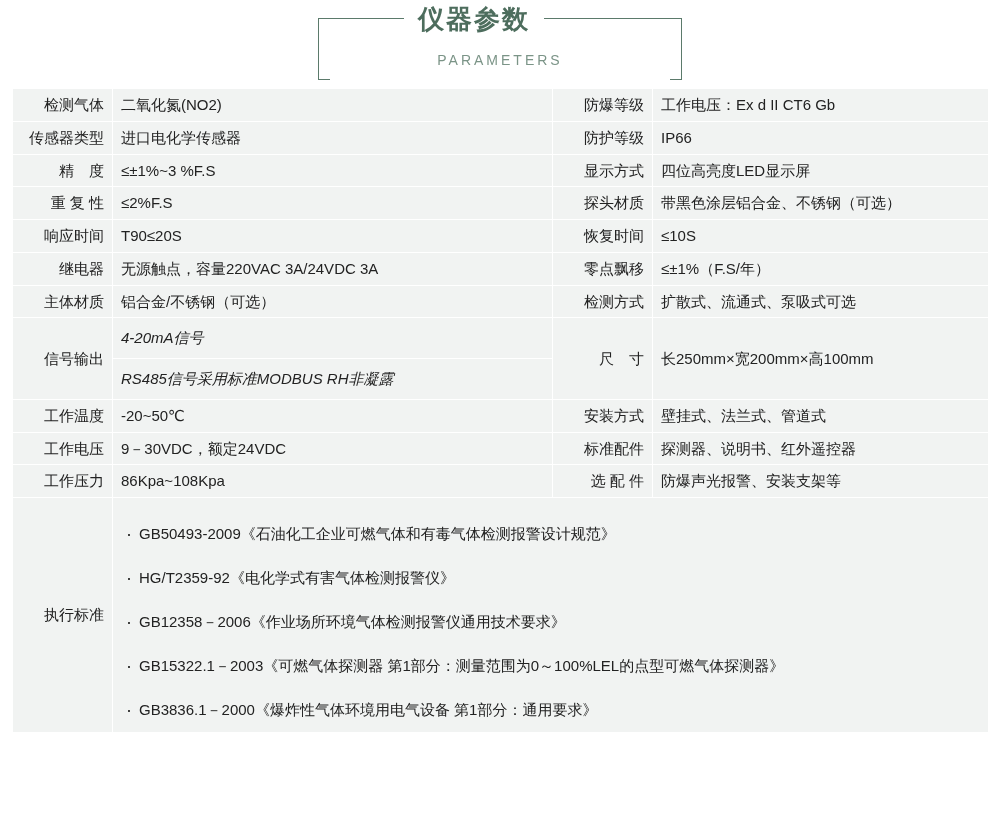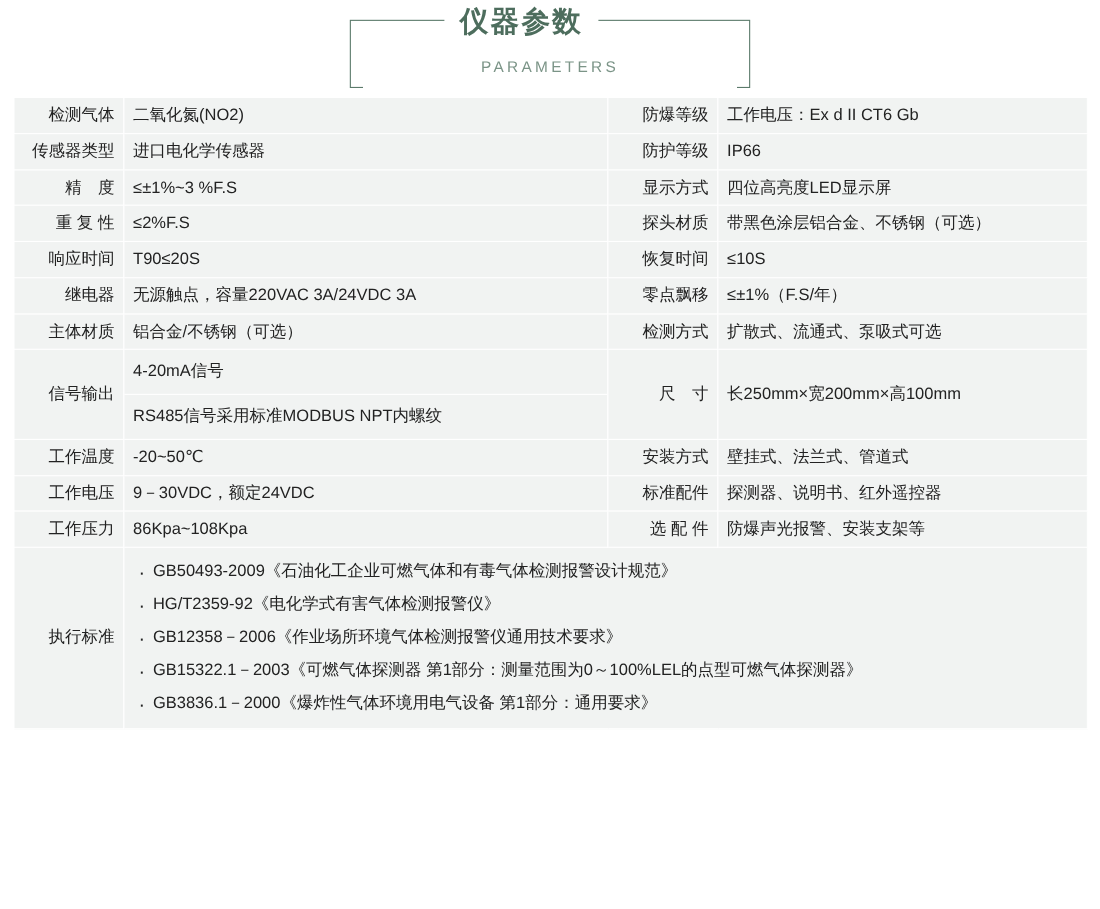--- a/index.html
+++ b/index.html
@@ -100,39 +100,41 @@
     text-align: right;
     padding-left: 10px;
   }
   .col-l1 { width: 100px; }
   .col-v1 { width: 440px; }
   .col-l2 { width: 100px; }
   .col-v2 { width: 336px; }
 
   .stacked-cell {
     padding: 0 !important;
+    font-style: italic;
   }
   .stacked-cell .part {
     padding: 9px 8px;
     border-bottom: 1px solid #ffffff;
   }
   .stacked-cell .part:last-child {
     border-bottom: none;
   }
 
   ul.std-list {
     margin: 0;
     padding: 2px 0 2px 2px;
     list-style: none;
   }
   ul.std-list li {
     position: relative;
     padding: 3px 0 3px 16px;
     font-size: 15px;
     line-height: 1.6;
+    margin-top: 14px;
   }
   ul.std-list li:before {
     content: "·";
     position: absolute;
     left: 3px;
     top: 2px;
     font-size: 18px;
     line-height: 1.5;
     color: #222;
   }
@@ -197,21 +199,21 @@
       <tr>
         <td class="label">主体材质</td>
         <td>铝合金/不锈钢（可选）</td>
         <td class="label">检测方式</td>
         <td>扩散式、流通式、泵吸式可选</td>
       </tr>
       <tr>
         <td class="label">信号输出</td>
         <td class="stacked-cell">
           <div class="part">4-20mA信号</div>
-          <div class="part">RS485信号采用标准MODBUS NPT内螺纹</div>
+          <div class="part">RS485信号采用标准MODBUS RH非凝露</div>
         </td>
         <td class="label">尺　寸</td>
         <td>长250mm×宽200mm×高100mm</td>
       </tr>
       <tr>
         <td class="label">工作温度</td>
         <td>-20~50℃</td>
         <td class="label">安装方式</td>
         <td>壁挂式、法兰式、管道式</td>
       </tr>

